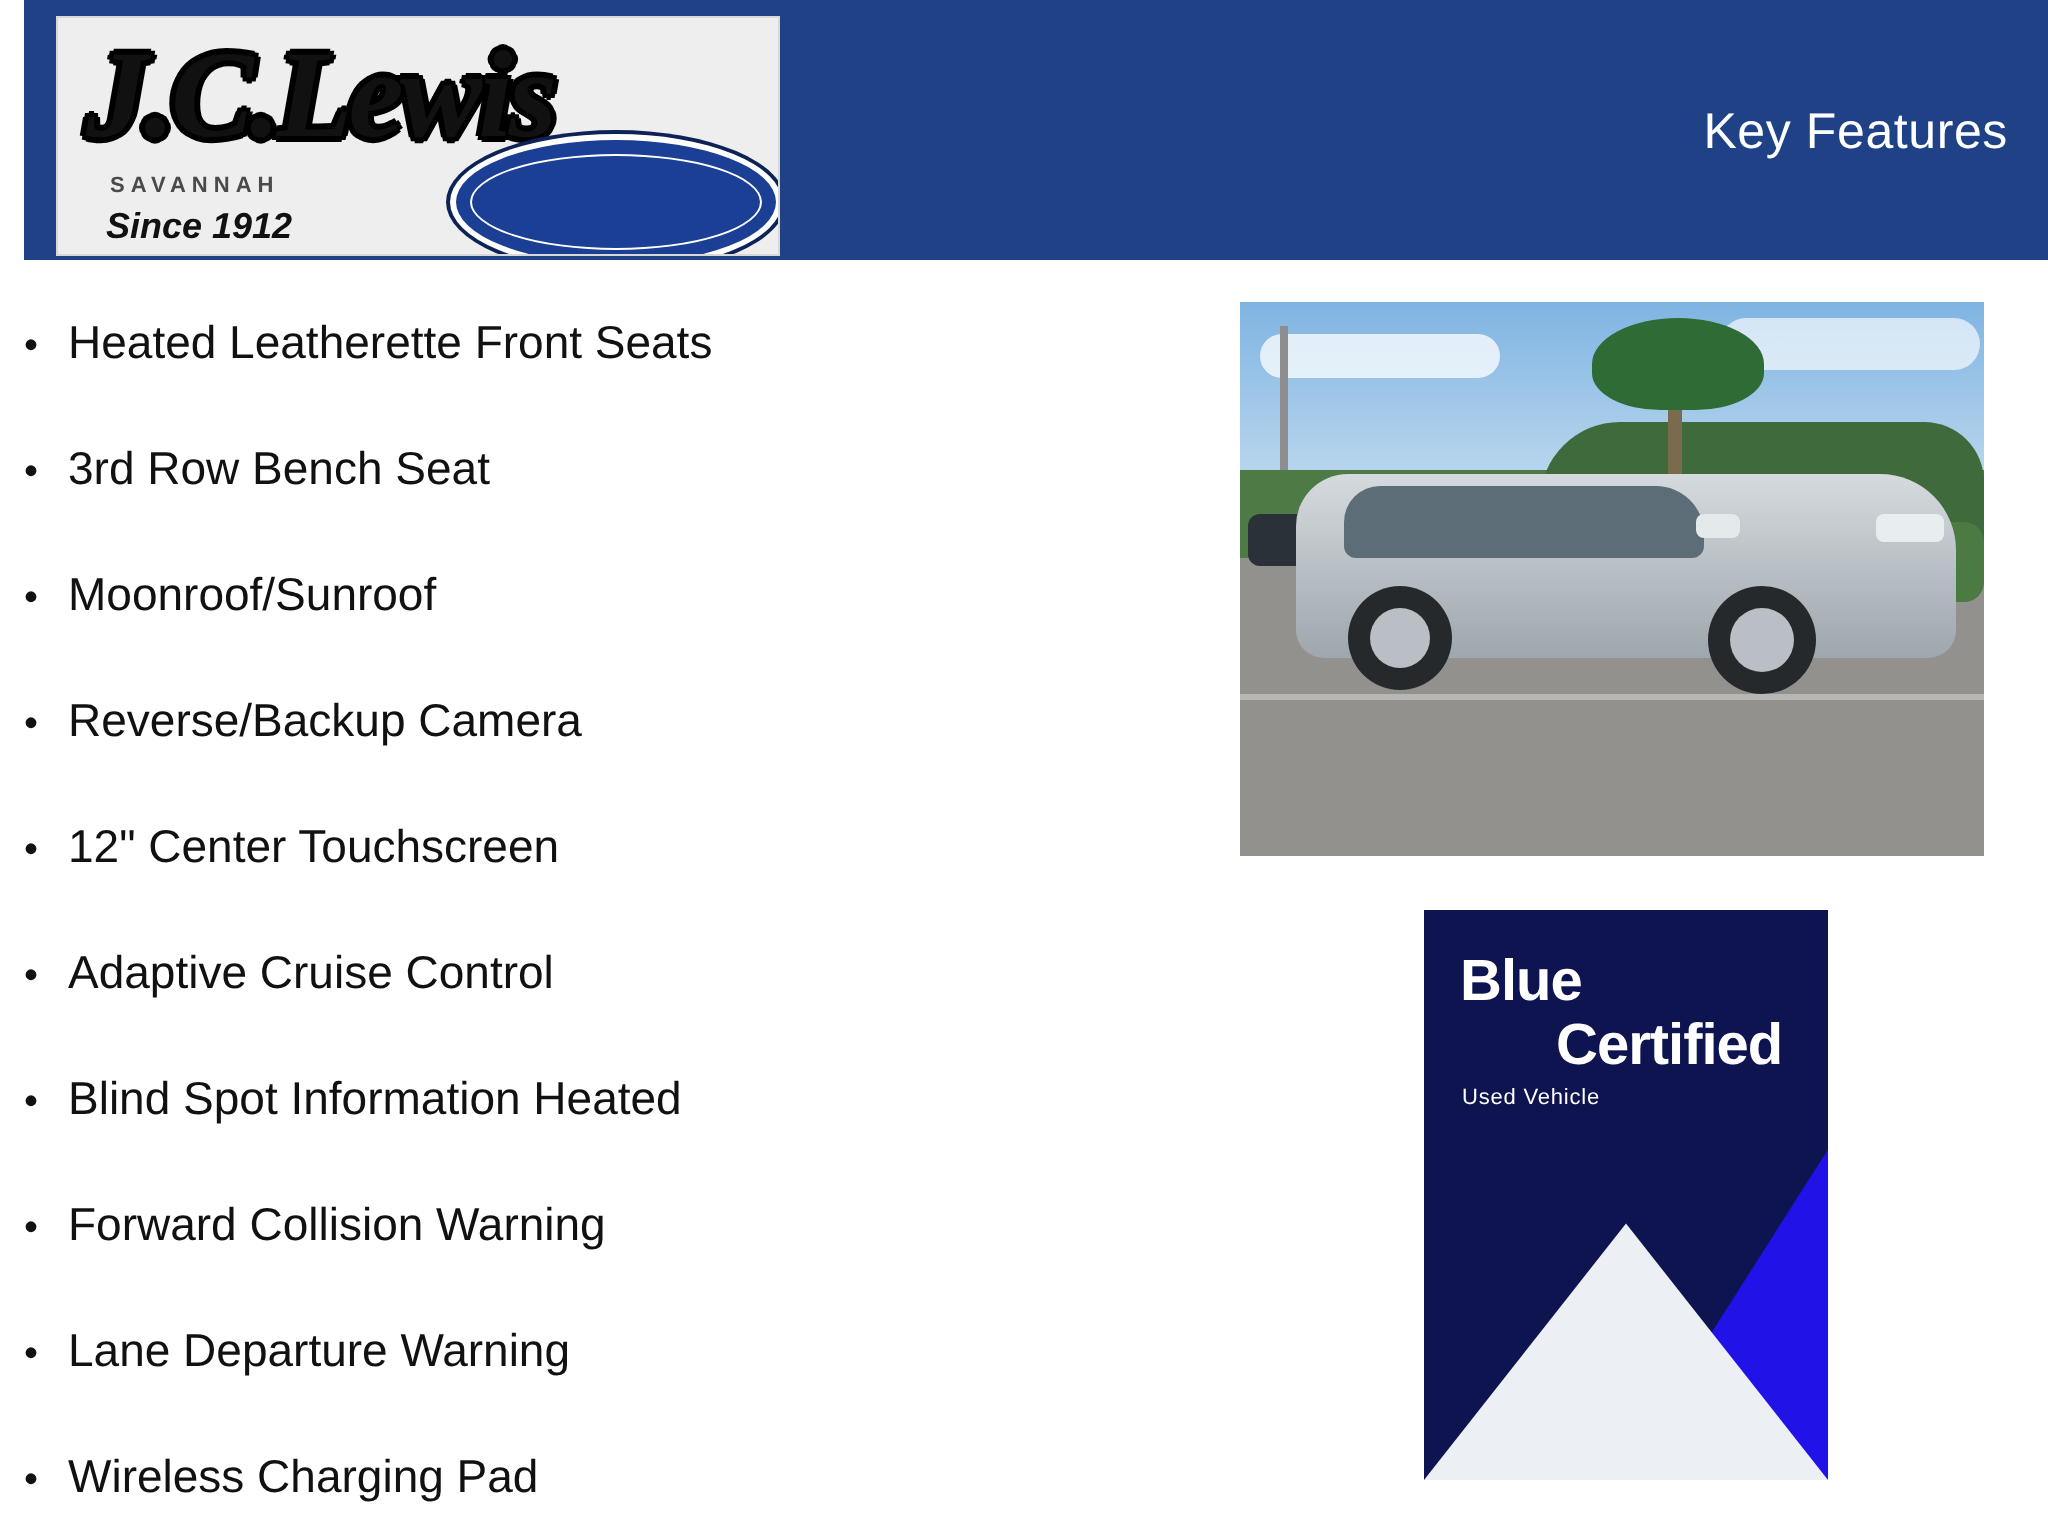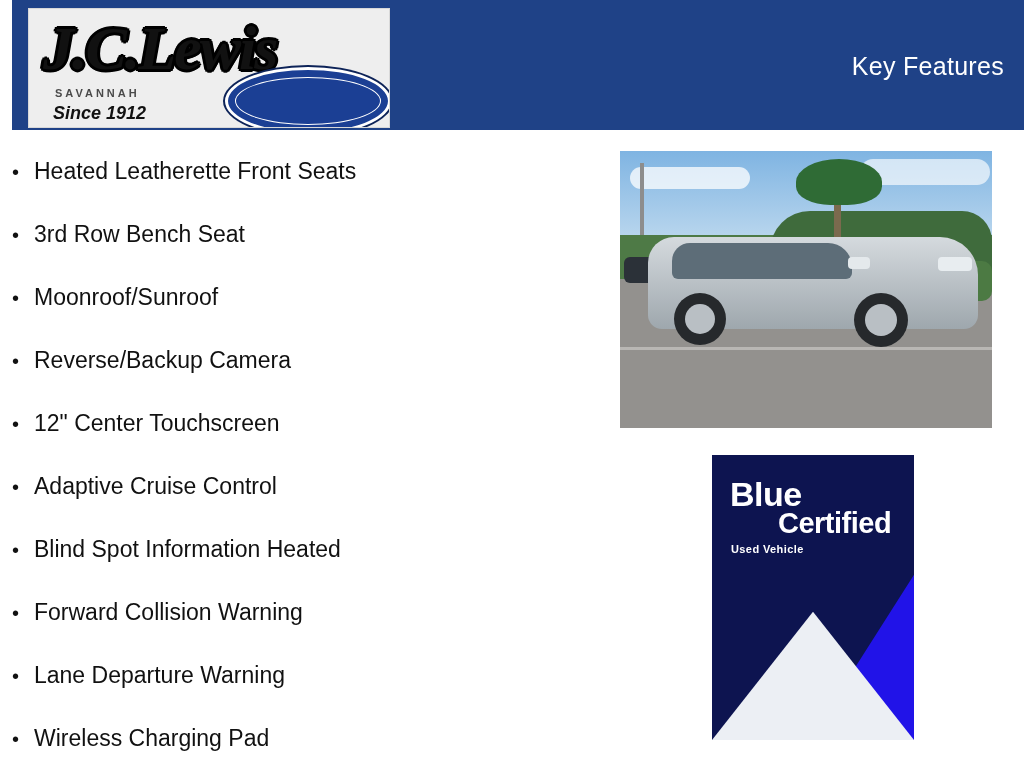--- a/index.html
+++ b/index.html
@@ -258,29 +258,29 @@
   }
   .badge-white-wedge {
     position: absolute;
     left: 0; top: 0;
     width: 202px; height: 285px;
     background: #eceff4;
     clip-path: polygon(0 100%, 100% 100%, 50% 55%);
   }
   .badge-line1 {
     position: absolute; left: 18px; top: 20px;
-    color: #ffffff; font-size: 34px; font-weight: bold; letter-spacing: -0.5px;
+    color: #ffffff; font-size: 29px; font-weight: bold; letter-spacing: -0.5px;
   }
   .badge-line2 {
     position: absolute; left: 18px; top: 52px;
     color: #ffffff; font-size: 29px; font-weight: bold; letter-spacing: -0.5px; margin-left: 48px;
   }
   .badge-line3 {
     position: absolute; left: 19px; top: 88px;
-    color: #ffffff; font-size: 11px; font-weight: bold; letter-spacing: 0.4px; text-align: center;
+    color: #ffffff; font-size: 11px; font-weight: normal; letter-spacing: 0.4px; text-align: center;
   }
 </style>
 </head>
 <body>
 
 <div class="header">
 
   <div class="logo-box">
     <div class="logo-wordmark">J.C.Lewis</div>
     <div class="logo-savannah">SAVANNAH</div>

